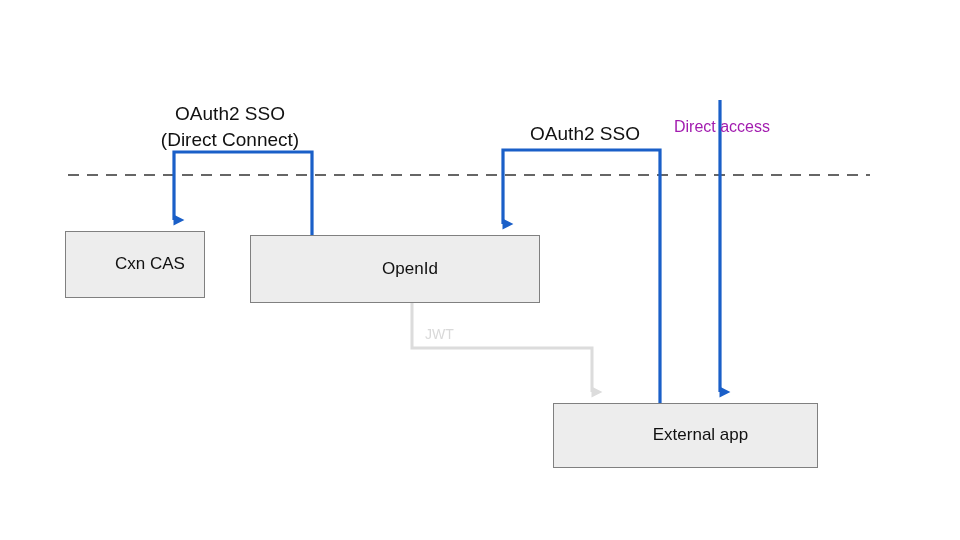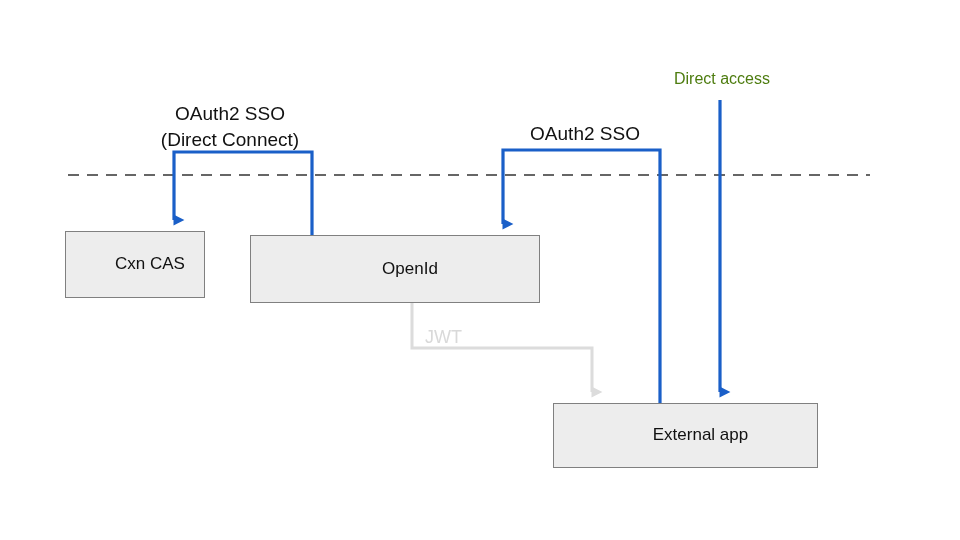--- a/index.html
+++ b/index.html
@@ -46,26 +46,27 @@
   .edge-label {
     position: absolute;
     font-family: "Liberation Sans", sans-serif;
     font-size: 19px;
     line-height: 1.35;
     text-align: center;
     white-space: nowrap;
     color: #111111;
   }
   .edge-label.blue {
-    color: #4d7c0f;
+    color: #a21caf;
     font-size: 16px;
+    margin-top: 48px;
   }
   .edge-label.faint {
     color: #d9d9d9;
-    font-size: 18px;
+    font-size: 14px;
   }
 </style>
 </head>
 <body>
 
 <div id="canvas">
 
   <svg id="diagram-svg" viewBox="0 0 960 540" xmlns="http://www.w3.org/2000/svg">
 
     <defs>

